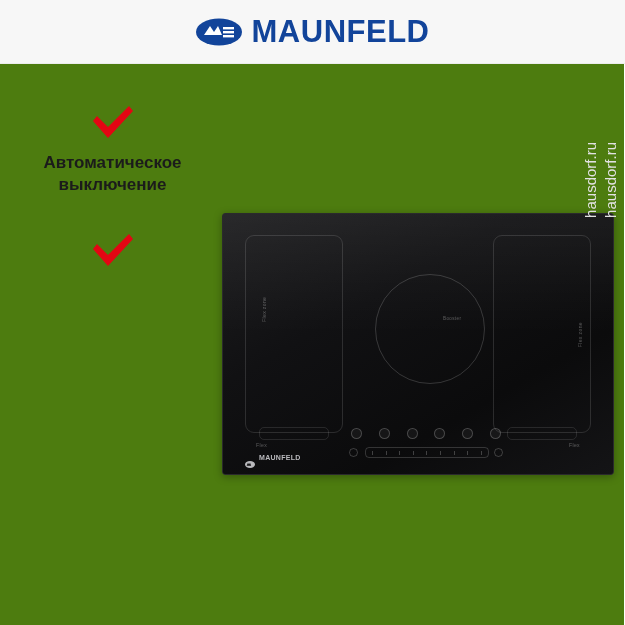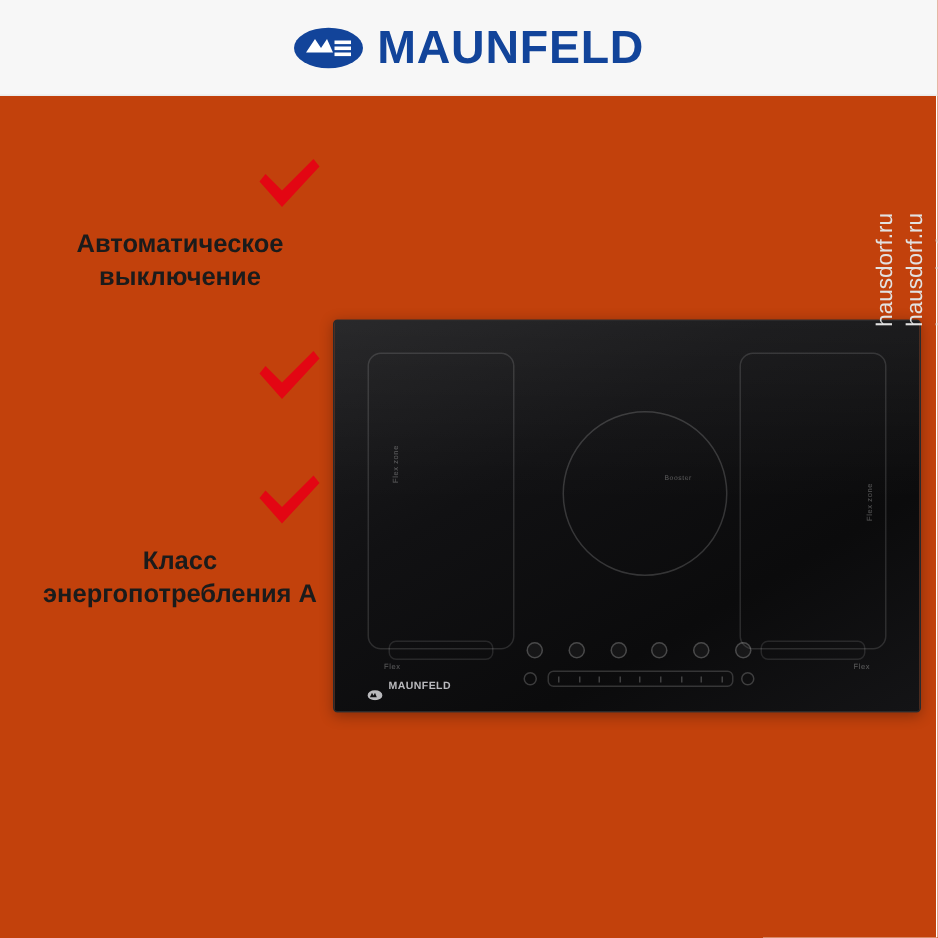--- a/index.html
+++ b/index.html
@@ -10,21 +10,21 @@
     width: 625px;
     height: 625px;
     background: #ffffff;
     font-family: "Liberation Sans", sans-serif;
     overflow: hidden;
   }
   .page {
     position: relative;
     width: 624px;
     height: 625px;
-    background: #c2410c;
+    background: #4d7c0f;
   }
 
   
   .header {
     position: absolute;
     left: 0;
     top: 0;
     width: 625px;
     height: 63px;
     background: #f7f7f7;
@@ -58,21 +58,21 @@
     top: 105px;
     width: 205px;
     display: flex;
     flex-direction: column;
     align-items: center;
   }
   .feature {
     width: 205px;
     display: flex;
     flex-direction: column;
-    align-items: flex-end;
+    align-items: center;
     margin-bottom: 36px;
   }
   .check {
     width: 44px;
     height: 34px;
     margin-bottom: 13px;
   }
   .feature-label {
     font-size: 17px;
     font-weight: bold;
@@ -293,28 +293,20 @@
     </div>
 
     <div class="feature">
       <span class="check">
         <svg width="44" height="34" viewBox="0 0 44 34" aria-hidden="true">
           <path d="M2 16 L6 11 L17 22 L38 1 L42 6 L17 33 Z" fill="#e30613"></path>
         </svg>
       </span>
     </div>
 
-    <div class="feature">
-      <span class="check">
-        <svg width="44" height="34" viewBox="0 0 44 34" aria-hidden="true">
-          <path d="M2 16 L6 11 L17 22 L38 1 L42 6 L17 33 Z" fill="#e30613"></path>
-        </svg>
-      </span>
-      <div class="feature-label">Класс энергопотребления А</div>
-    </div>
 
   </div>
 
   <div class="hob-wrap">
     <div class="hob">
       <div class="hob-gloss"></div>
 
       <div class="zone zone-left"></div>
       <div class="zone zone-right"></div>
       <div class="zone-circle"></div>

